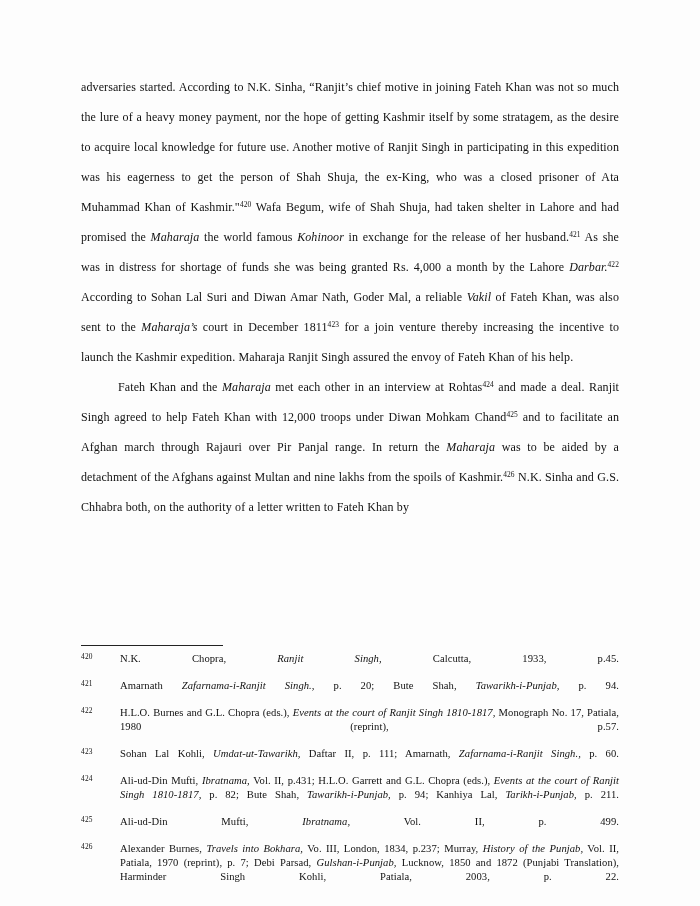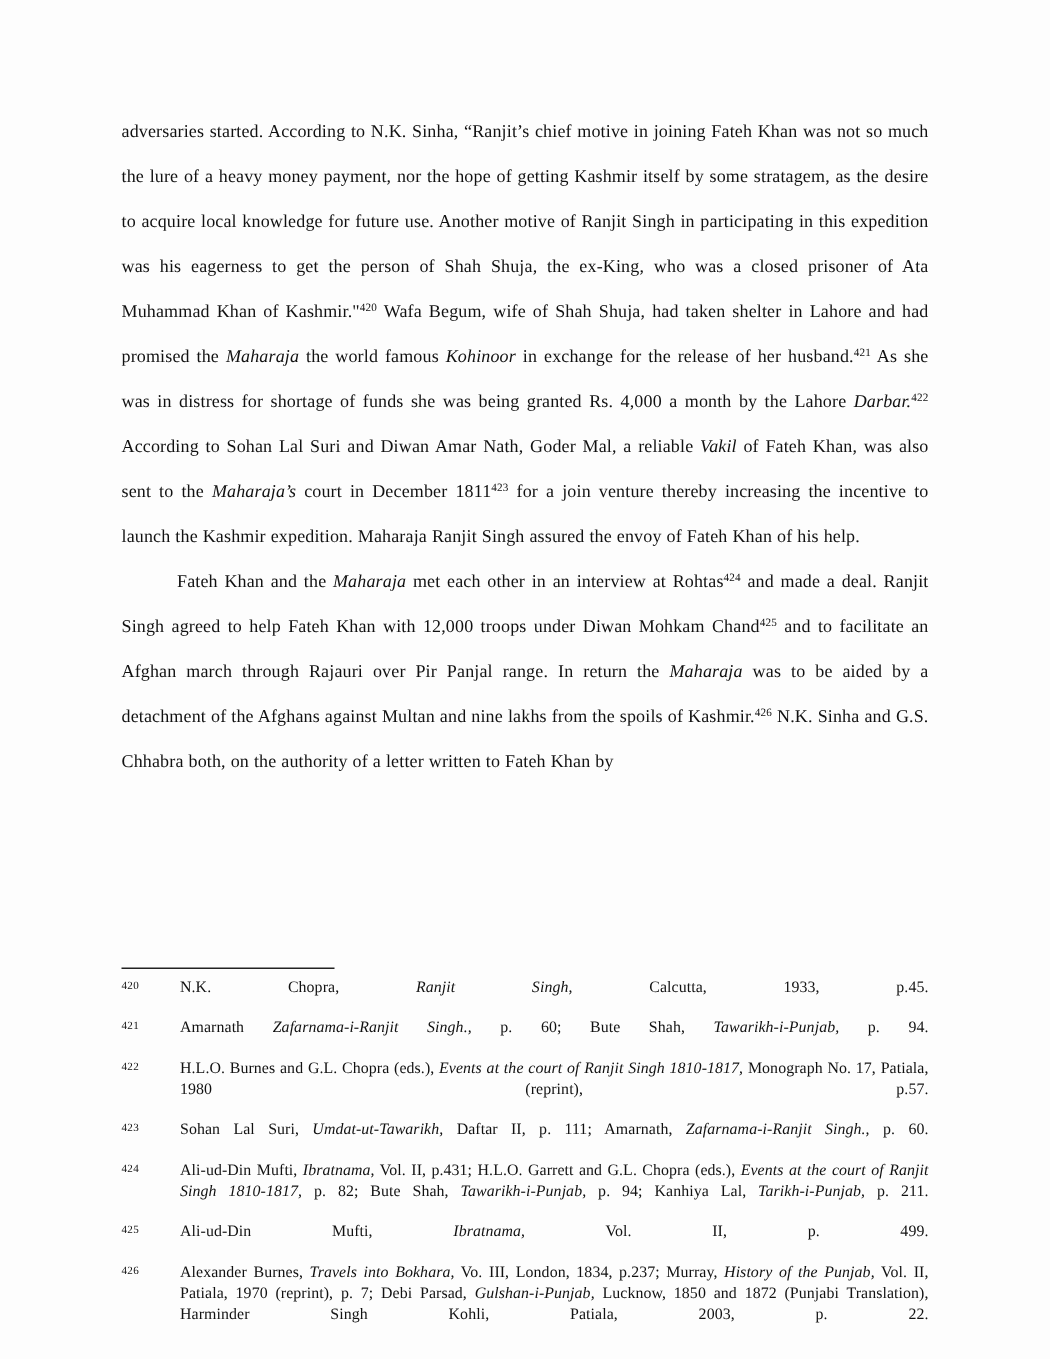--- a/index.html
+++ b/index.html
@@ -115,29 +115,29 @@
 
   <div class="footnotes">
     <div class="fn-rule"></div>
     <div class="fn-list">
         <div class="fn-item">
           <div class="fn-num">420</div>
           <div class="fn-text"><span>N.K. Chopra, </span><span class="it">Ranjit Singh,</span><span> Calcutta, 1933, p.45.</span></div>
         </div>
         <div class="fn-item">
           <div class="fn-num">421</div>
-          <div class="fn-text"><span>Amarnath </span><span class="it">Zafarnama-i-Ranjit Singh.,</span><span> p. 60; Bute Shah, </span><span class="it">Tawarikh-i-Punjab,</span><span> p. 94.</span></div>
+          <div class="fn-text"><span>Amarnath </span><span class="it">Zafarnama-i-Ranjit Singh.,</span><span> p. 20; Bute Shah, </span><span class="it">Tawarikh-i-Punjab,</span><span> p. 94.</span></div>
         </div>
         <div class="fn-item">
           <div class="fn-num">422</div>
           <div class="fn-text"><span>H.L.O. Burnes and G.L. Chopra (eds.), </span><span class="it">Events at the court of Ranjit Singh 1810-1817,</span><span> Monograph No. 17, Patiala, 1980 (reprint), p.57.</span></div>
         </div>
         <div class="fn-item">
           <div class="fn-num">423</div>
-          <div class="fn-text"><span>Sohan Lal Suri, </span><span class="it">Umdat-ut-Tawarikh,</span><span> Daftar II, p. 111; Amarnath, </span><span class="it">Zafarnama-i-Ranjit Singh.,</span><span> p. 60.</span></div>
+          <div class="fn-text"><span>Sohan Lal Kohli, </span><span class="it">Umdat-ut-Tawarikh,</span><span> Daftar II, p. 111; Amarnath, </span><span class="it">Zafarnama-i-Ranjit Singh.,</span><span> p. 60.</span></div>
         </div>
         <div class="fn-item">
           <div class="fn-num">424</div>
           <div class="fn-text"><span>Ali-ud-Din Mufti, </span><span class="it">Ibratnama,</span><span> Vol. II, p.431; H.L.O. Garrett and G.L. Chopra (eds.), </span><span class="it">Events at the court of Ranjit Singh 1810-1817,</span><span> p. 82; Bute Shah, </span><span class="it">Tawarikh-i-Punjab,</span><span> p. 94; Kanhiya Lal, </span><span class="it">Tarikh-i-Punjab,</span><span> p. 211.</span></div>
         </div>
         <div class="fn-item">
           <div class="fn-num">425</div>
           <div class="fn-text"><span>Ali-ud-Din Mufti, </span><span class="it">Ibratnama,</span><span> Vol. II, p. 499.</span></div>
         </div>
         <div class="fn-item">

